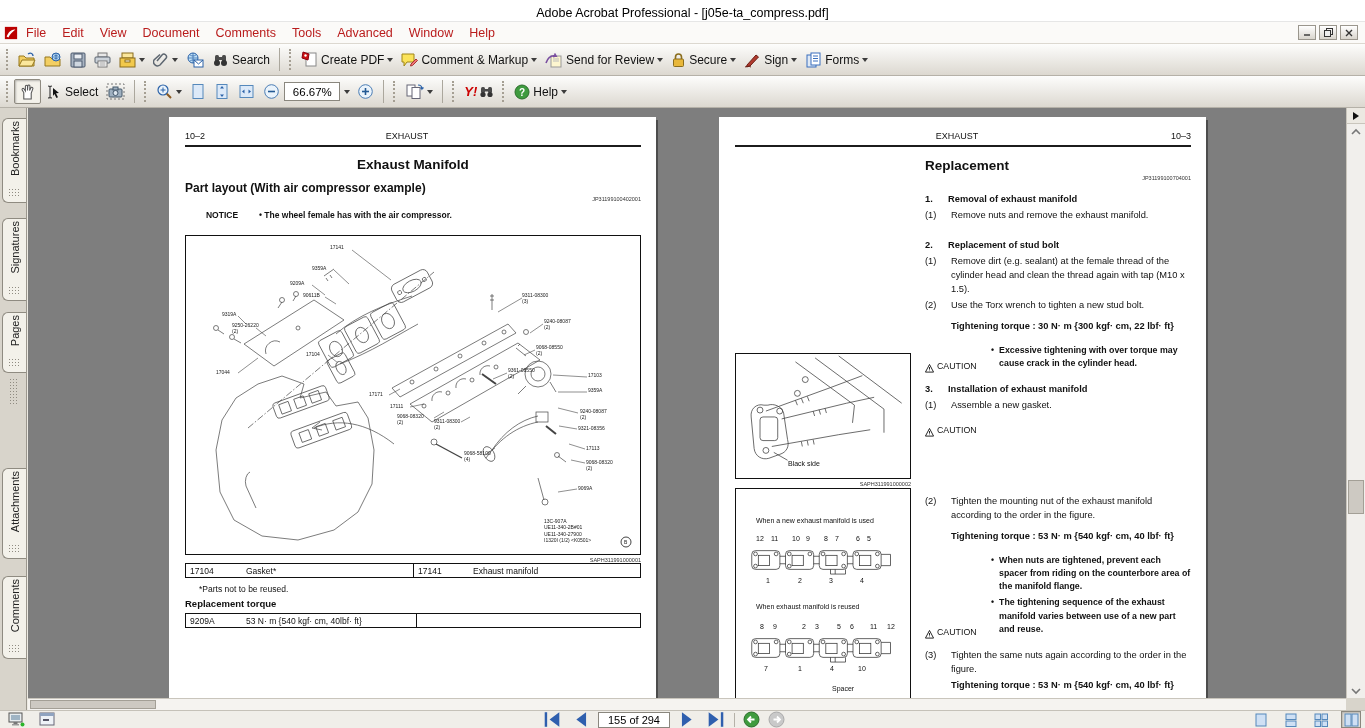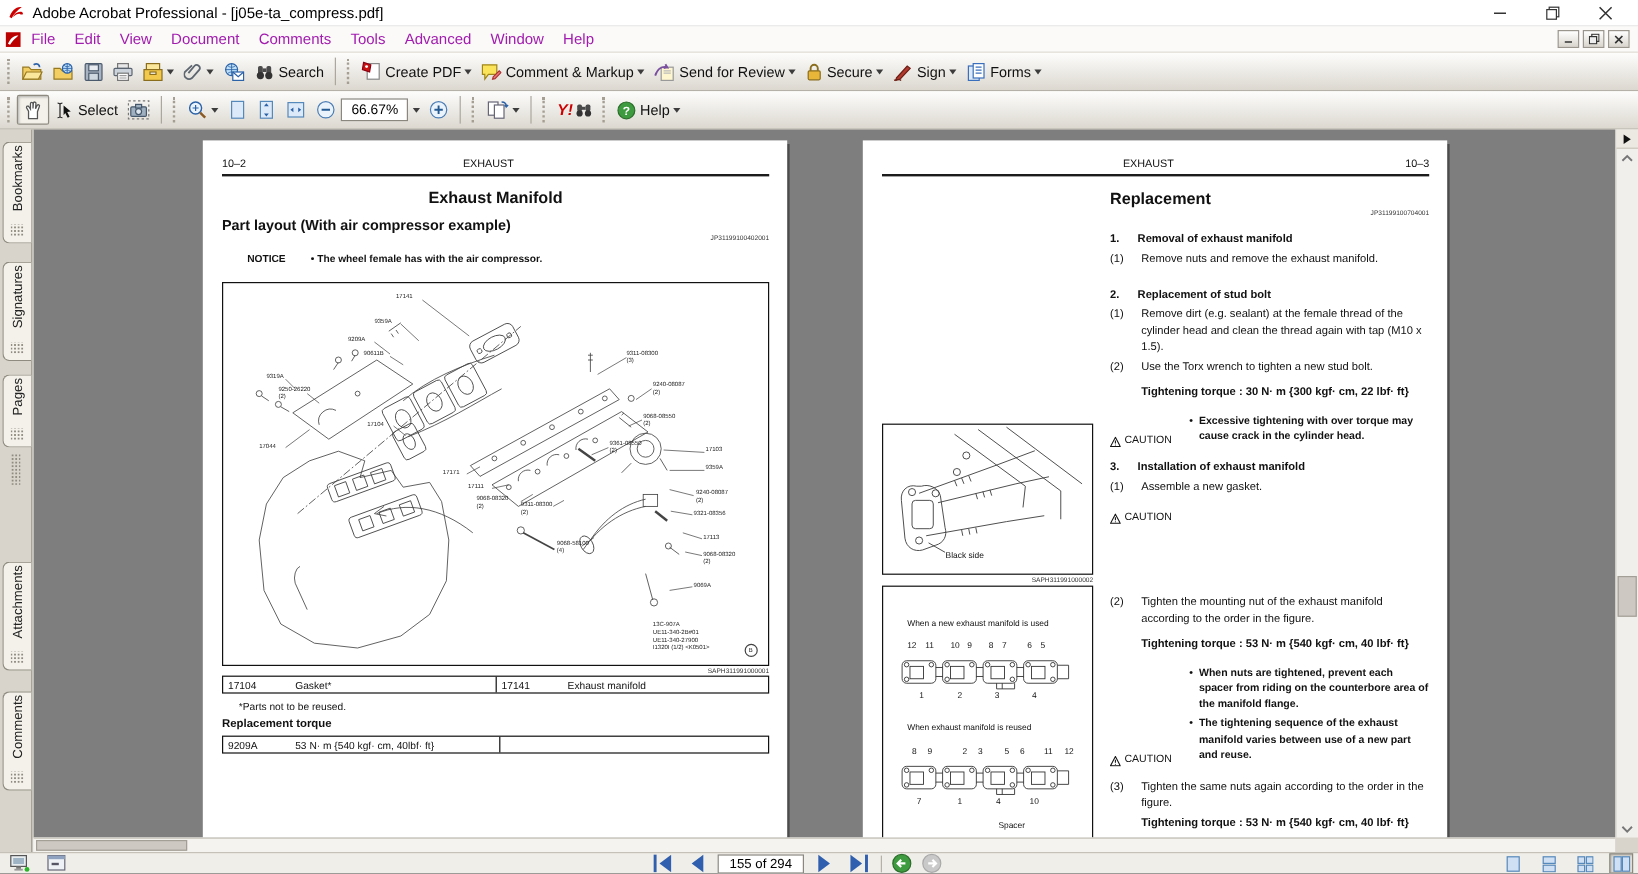--- a/index.html
+++ b/index.html
@@ -1,27 +1,27 @@
 <!DOCTYPE html>
 <html><head>
 <meta charset="utf-8">
 <style>
   * { box-sizing: border-box; }
   body { margin:0; font-family:"Liberation Sans", sans-serif; background:#555; }
   .app { position:relative; width:1365px; height:728px; background:#ece9e2; overflow:hidden; }
 
   
-  .titlebar { position:absolute; top:0; left:0; right:0; height:22px; background:#fff; display:flex; align-items:center; padding:0 6px; gap:6px; border-bottom:1px solid #e6e6e6; }
+  .titlebar { position:absolute; top:0; left:0; right:0; height:22px; background:#fff; display:flex; align-items:center; padding:0 6px; gap:6px; border-bottom:1px solid #e6e6e6;flex-direction:column; }
   .titlebar .ttext { font-size:12.5px; color:#000; }
   .winbtns { margin-left:auto; display:flex; gap:30px; padding-right:14px; }
   .winbtn { width:14px; height:14px; display:flex; align-items:center; justify-content:center; }
 
   
   .menubar { position:absolute; top:22px; left:0; right:0; height:22px; background:#fbfaf8; display:flex; align-items:center; padding:0 4px; border-bottom:1px solid #dcd8d0; }
-  .menu { padding:2px 8px; font-size:12.5px; color:#a21caf; }
+  .menu { padding:2px 8px; font-size:12.5px; color:#b91c1c; }
   .minibtns { margin-left:auto; display:flex; gap:3px; margin-right:3px; }
   .mini { width:18px; height:15px; border:1px solid #9a968d; background:linear-gradient(#ffffff,#d9d5cd); display:flex; align-items:center; justify-content:center; }
 
   
   .toolbar { position:absolute; left:0; right:0; height:32px; background:linear-gradient(#fdfdfc,#dcd8d0); border-bottom:1px solid #b5b1a8; display:flex; align-items:center; padding:0 2px; }
   .tb1 { top:44px; } .tb2 { top:76px; }
   .grip { width:4px; align-self:stretch; margin:5px 4px; border-left:2px dotted #a59f93; }
   .sep { width:1px; align-self:stretch; margin:4px 5px; background:#aba79d; }
   .tbtn { display:flex; align-items:center; gap:3px; padding:3px 4px; border-radius:2px; font-size:12px; color:#111; }
   .tbtn.pressed { border:1px solid #8f8b81; background:#f3f1ea; box-shadow:inset 1px 1px 2px rgba(0,0,0,.25); }

